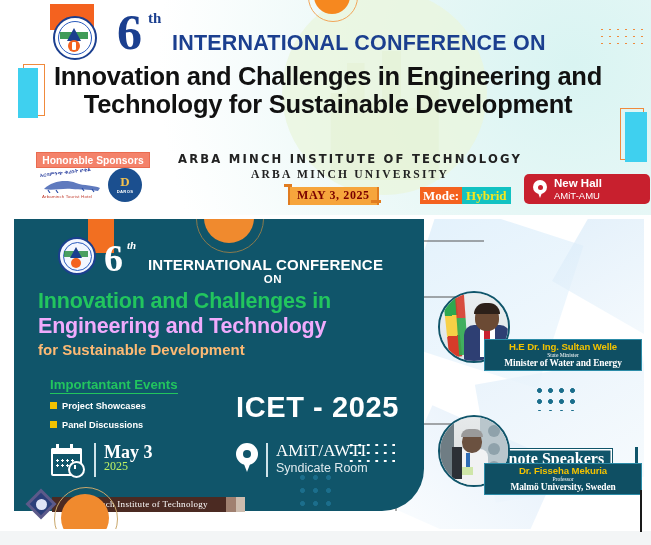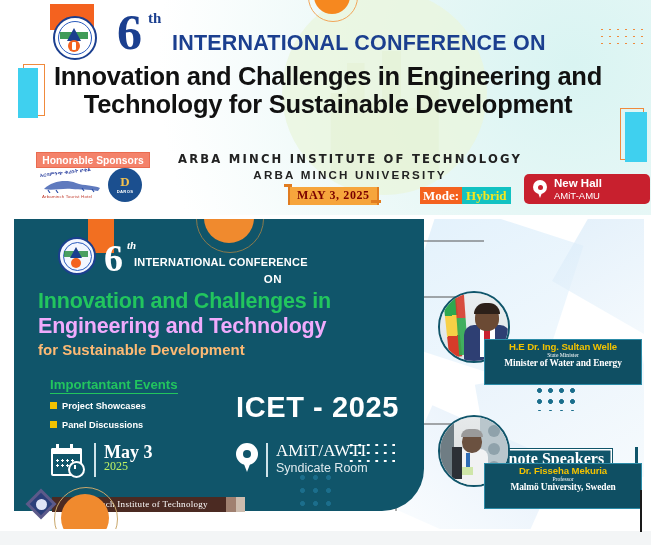--- a/index.html
+++ b/index.html
@@ -92,21 +92,21 @@
     font-size:22px;font-weight:bold;color:#111;
   }
   .orgline1{
     position:absolute;left:120px;top:152px;width:460px;text-align:center;
     font-size:11.6px;font-weight:bold;color:#222;letter-spacing:2.2px;
     font-family:"DejaVu Sans", sans-serif;
   }
   .orgline2{
     position:absolute;left:120px;top:168px;width:460px;text-align:center;
     font-size:11.6px;font-weight:bold;color:#222;letter-spacing:2.2px;
-    font-family:Liberation Sans, sans-serif;
+    font-family:Liberation Serif, serif;
   }
   .datebox{
     position:absolute;left:288px;top:187px;
     background:#f6a53c;color:#7a0000;font-weight:bold;font-size:12px;
     padding:1px 7px 2px 7px;font-family:"Liberation Serif", serif;letter-spacing:.6px;
     border-left:2px solid #e07c20;border-right:2px solid #e07c20;
   }
   .datebox-tick-l{position:absolute;left:284px;top:184px;width:8px;height:3px;background:#e07c20;}
   .datebox-tick-r{position:absolute;left:371px;top:200px;width:10px;height:3px;background:#e07c20;}
   .modebox{
@@ -172,21 +172,21 @@
   .p-amu-seal .ring{position:absolute;inset:2.5px;border-radius:50%;border:1px solid #2a5bbd;}
   .p-amu-seal .grn{position:absolute;left:4px;top:12px;width:24px;height:6px;background:#1f8a3b;opacity:.8;}
   .p-amu-seal .tri{position:absolute;left:10px;top:8px;width:0;height:0;border-left:6px solid transparent;border-right:6px solid transparent;border-bottom:11px solid #1b3f8f;}
   .p-amu-seal .orb{position:absolute;left:11px;top:19px;width:10px;height:10px;border-radius:50%;background:#f4621f;}
 
   .p-six{
     position:absolute;left:90px;top:22px;
     font-family:"Liberation Serif", serif;font-weight:bold;font-size:38px;color:#fff;line-height:34px;
   }
   .p-six-th{position:absolute;left:113px;top:20px;font-family:"Liberation Serif", serif;font-style:italic;font-weight:bold;font-size:11px;color:#fff;}
-  .p-iconf{position:absolute;left:120px;top:37px;font-size:11px;font-weight:bold;color:#fff;letter-spacing:.2px;}
+  .p-iconf{position:absolute;left:134px;top:37px;font-size:15px;font-weight:bold;color:#fff;letter-spacing:.2px;}
   .p-on{position:absolute;left:128px;top:54px;width:262px;text-align:center;font-size:11.5px;font-weight:bold;color:#fff;letter-spacing:.6px;}
   .p-t1{position:absolute;left:24px;top:70px;font-size:21.5px;font-weight:bold;color:#22c55e;letter-spacing:-.2px;}
   .p-t2{position:absolute;left:24px;top:95px;font-size:21.5px;font-weight:bold;color:#f0abfc;letter-spacing:-.2px;}
   .p-t3{position:absolute;left:24px;top:122px;font-size:15px;font-weight:bold;color:#fdba74;}
 
   .p-ie{
     position:absolute;left:36px;top:158px;font-size:13.2px;font-weight:bold;color:#22c55e;
     border-bottom:1.6px solid #22c55e;padding-bottom:1px;
   }
   .p-b1{position:absolute;left:48px;top:182px;font-size:9.2px;font-weight:bold;color:#fff;}
@@ -240,21 +240,21 @@
   }
   .kn-title-cap{position:absolute;left:621px;top:228px;width:3px;height:21px;background:#10556a;}
 
   .spk{position:absolute;}
   .spk .photo{
     position:absolute;left:0;top:0;width:68px;height:68px;border-radius:50%;
     border:2.4px solid #10556a;overflow:hidden;background:#bcd3de;
   }
   .spk .label{
     position:absolute;left:46px;top:48px;width:152px;
-    background:#0f4f63;border:1.4px solid #2c8ca8;text-align:center;padding:1px 2px 16px 2px;
+    background:#0f4f63;border:1.4px solid #2c8ca8;text-align:center;padding:1px 2px 2px 2px;
   }
   .spk .nm{font-size:9.6px;font-weight:bold;color:#f2c200;letter-spacing:-.1px;display:block;}
   .spk .role{font-size:5.6px;color:#ffffff;display:block;font-family:"Liberation Serif", serif;}
   .spk .aff{font-size:9.4px;font-weight:bold;color:#ffffff;display:block;font-family:"Liberation Serif", serif;letter-spacing:-.1px;}
 
   
   .ph1-bg{position:absolute;inset:0;background:linear-gradient(180deg,#e9eef0 0%,#dfe6e9 100%);}
   .ph1-flag{position:absolute;left:6px;top:2px;width:13px;height:62px;background:linear-gradient(180deg,#2fa84f 0%,#2fa84f 33%,#f7d046 33%,#f7d046 66%,#d63b2a 66%,#d63b2a 100%);transform:rotate(-6deg);}
   .ph1-flag2{position:absolute;left:17px;top:0px;width:9px;height:62px;background:linear-gradient(180deg,#d63b2a 0%,#d63b2a 40%,#2fa84f 40%,#2fa84f 100%);transform:rotate(-4deg);opacity:.9;}
   .ph1-body{position:absolute;left:24px;top:32px;width:46px;height:36px;background:#2e3f73;border-radius:10px 10px 0 0;}

